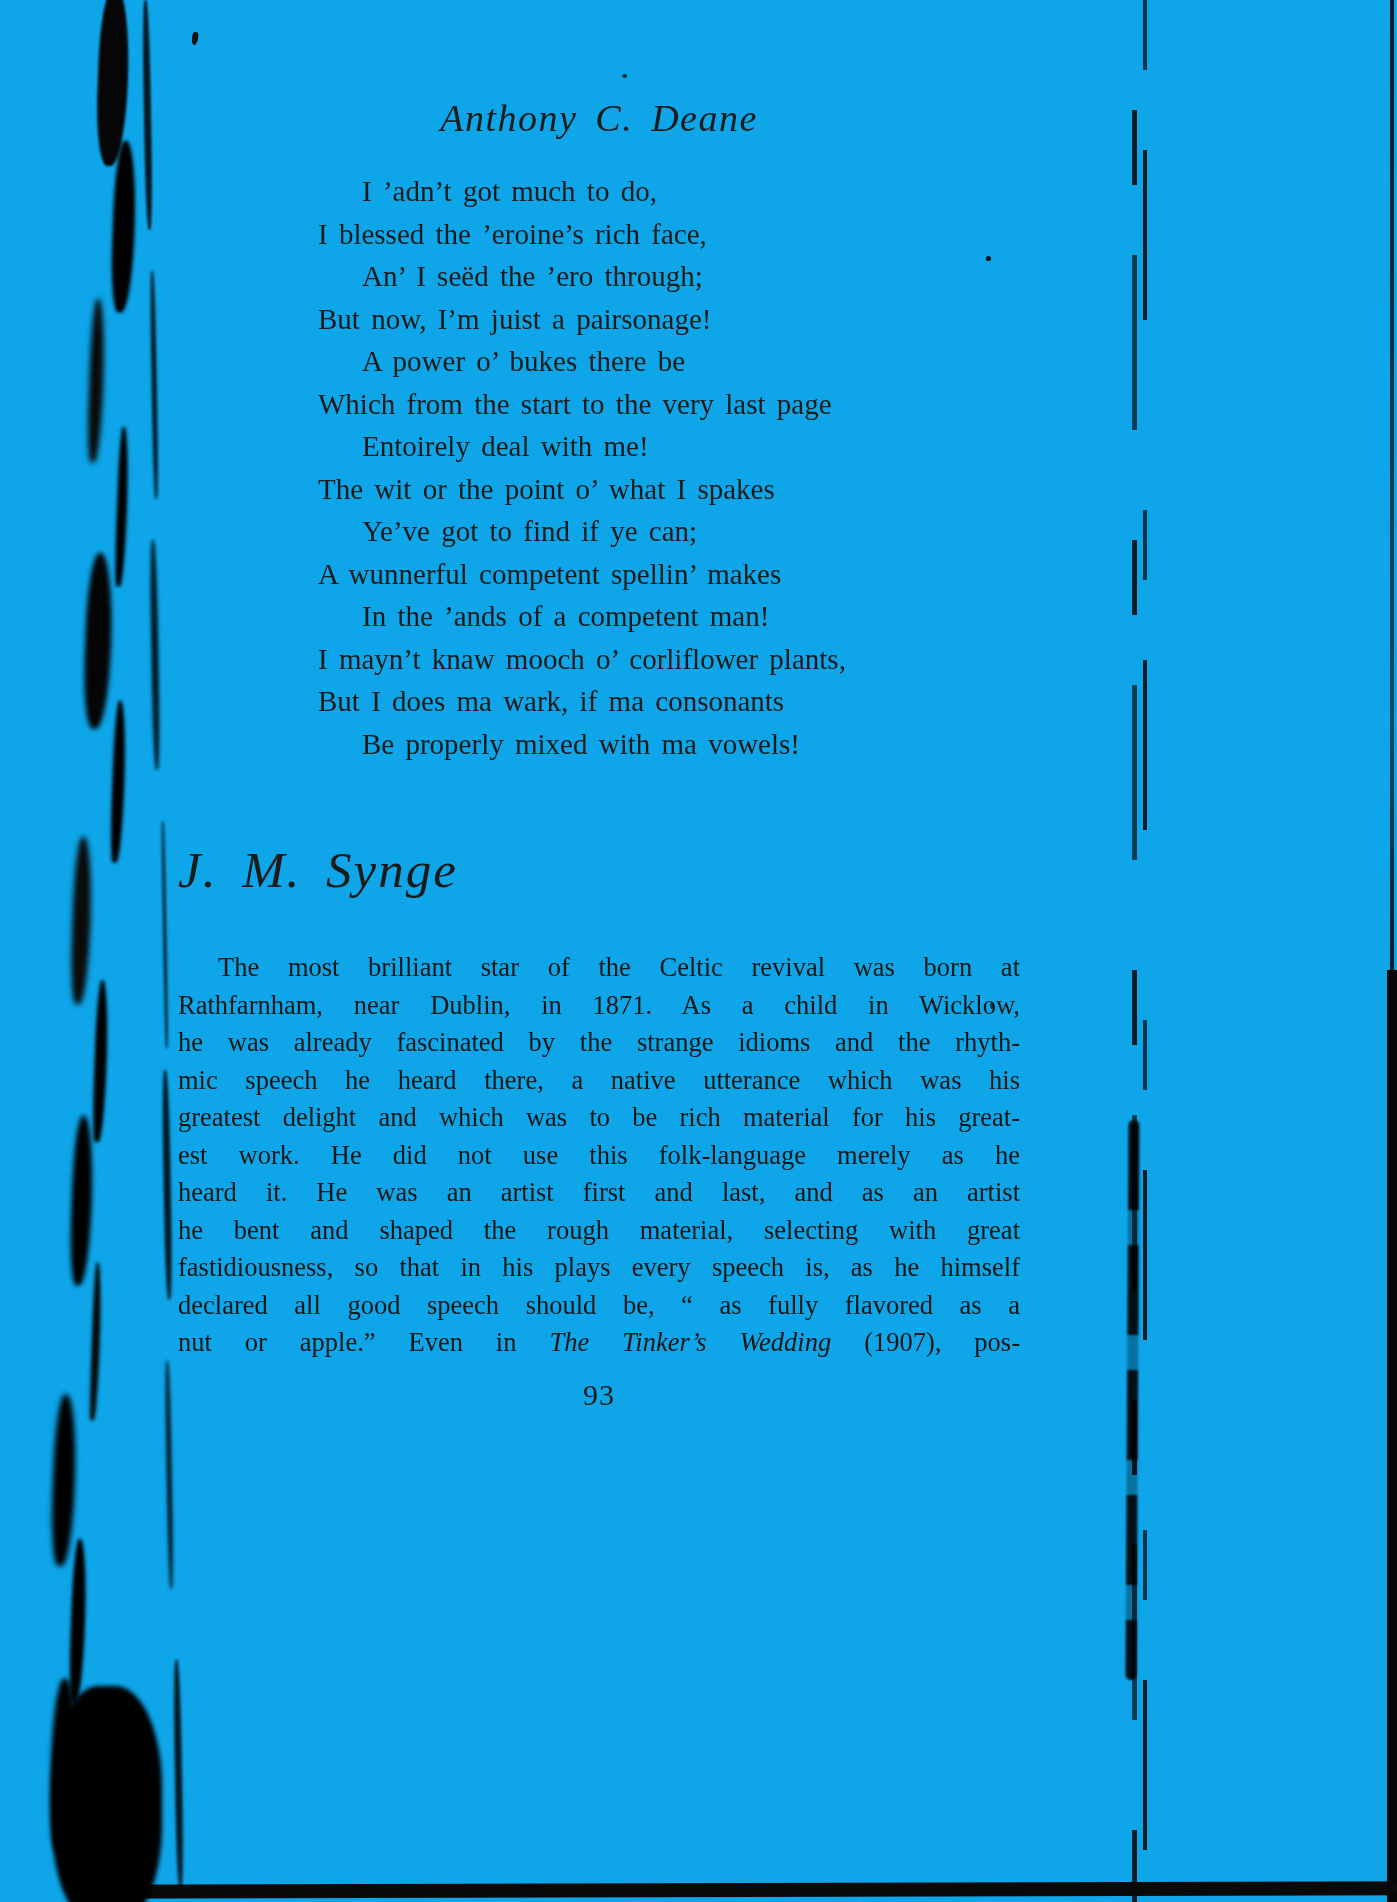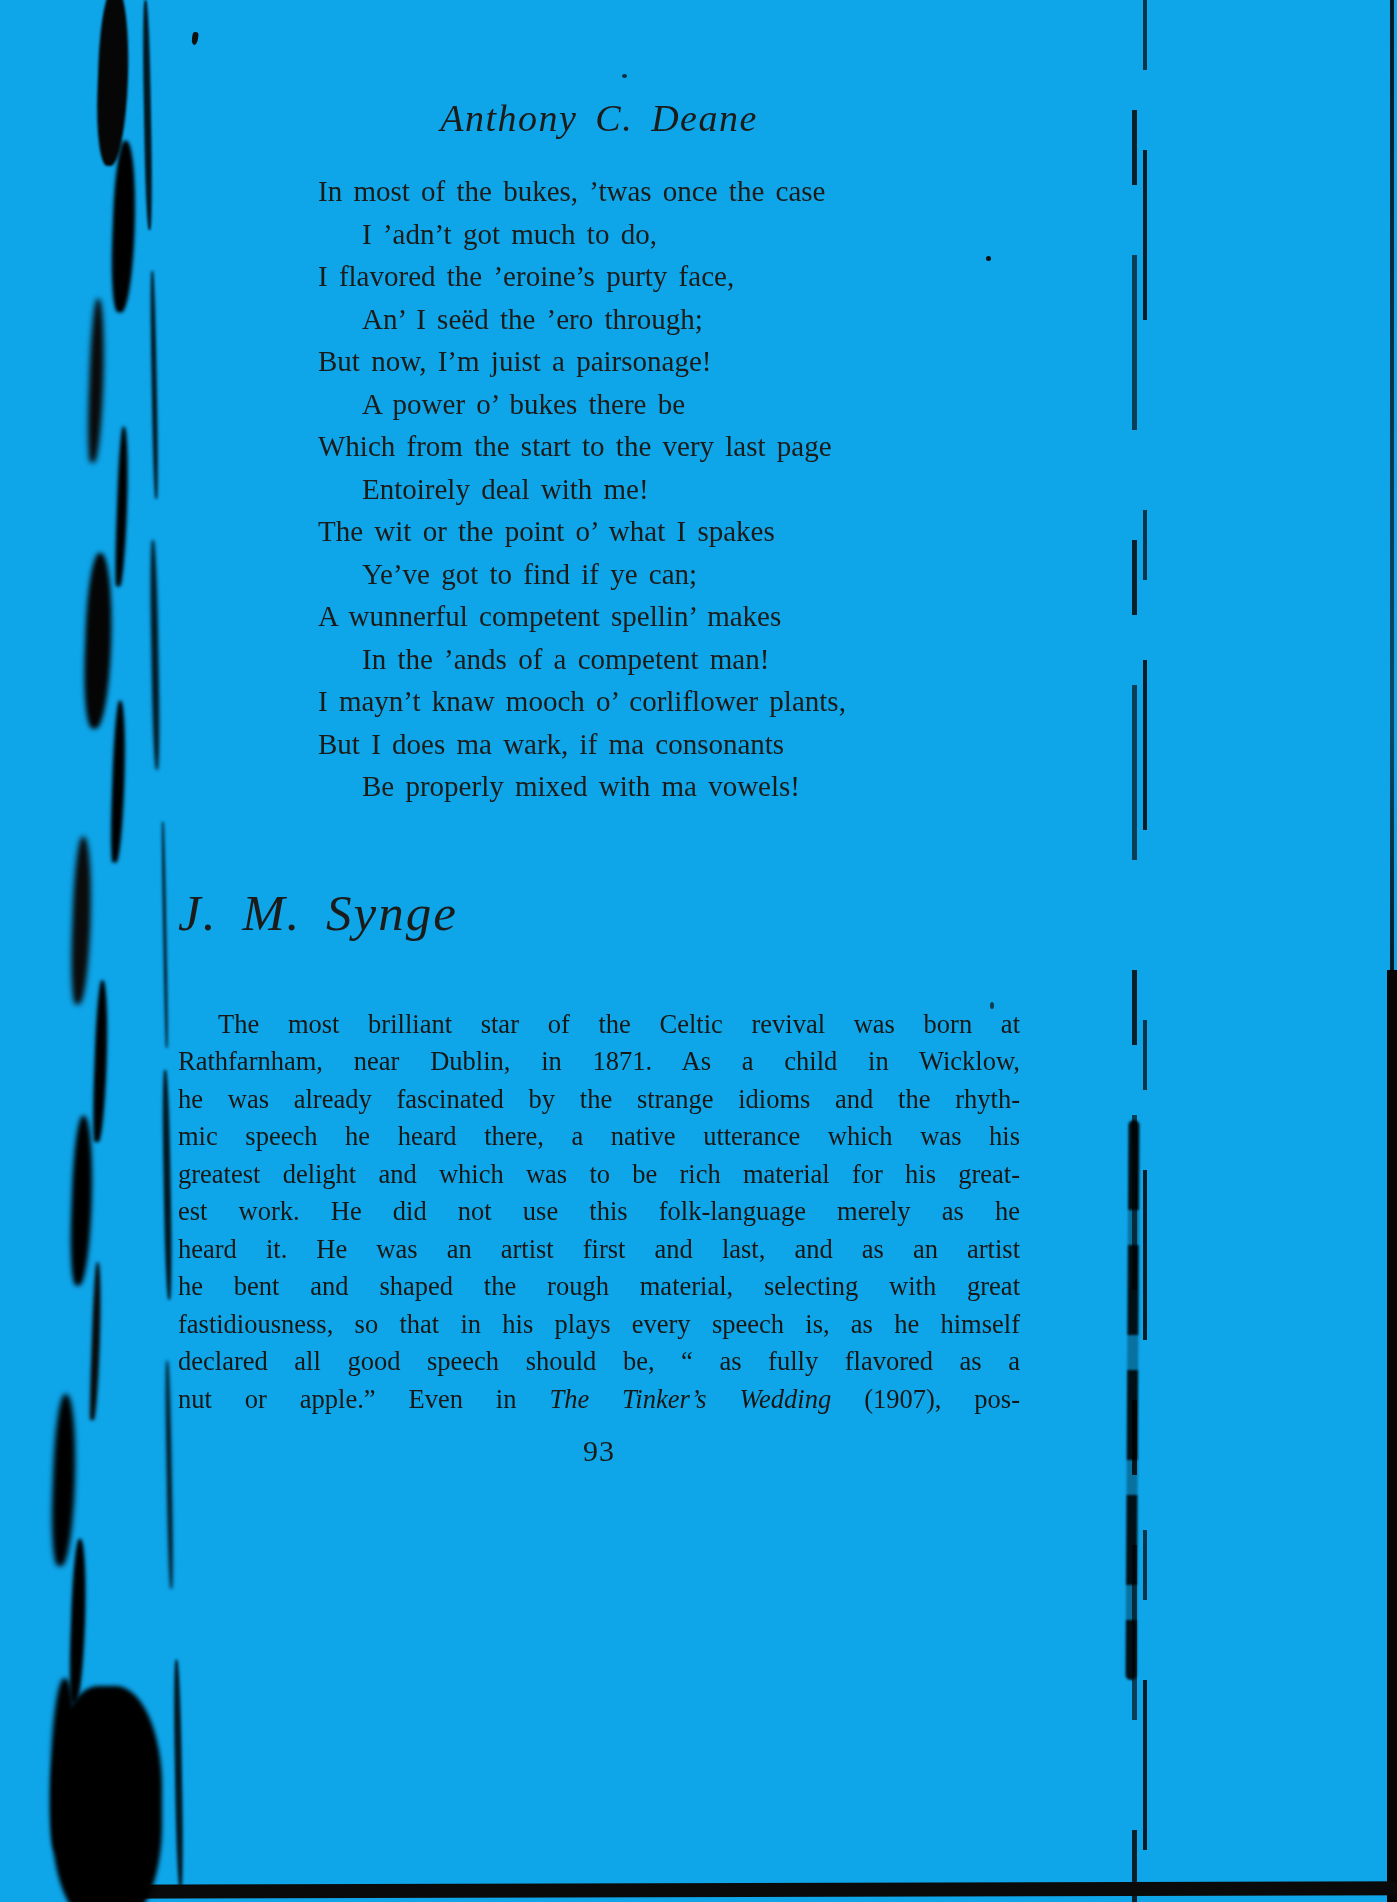--- a/index.html
+++ b/index.html
@@ -26,21 +26,21 @@
   .stanza2{}
   .pl{white-space:nowrap;}
   .pl.in{padding-left:44px;}
 
   .synge-heading{
     margin:0;padding-top:76px;
     font-size:51px;font-weight:400;font-style:italic;
     text-align:left;letter-spacing:2px;word-spacing:10px;
   }
 
-  .bio{margin-top:64px;font-size:26.5px;line-height:37.5px;color:#171715;}
+  .bio{margin-top:50px;font-size:26.5px;line-height:37.5px;color:#171715;}
   .bl{text-align:justify;text-align-last:justify;}
   .bl.first{padding-left:40px;}
   .it{font-style:italic;}
 
   .page-num{margin-top:16px;text-align:center;font-size:30px;letter-spacing:1px;}
 
   
   .artifact{position:absolute;pointer-events:none;}
 
   
@@ -110,23 +110,22 @@
 <body>
 
 <div class="page">
 
   <div class="content">
 
     <h1 class="poem-heading">Anthony C. Deane</h1>
 
     <div class="poem">
       <div class="stanza">
-        <div class="pl">In most of the bukes, ’twas once the case</div>
         <div class="pl in">I ’adn’t got much to do,</div>
-        <div class="pl">I flavored the ’eroine’s purty face,</div>
+        <div class="pl">I blessed the ’eroine’s rich face,</div>
         <div class="pl in">An’ I seëd the ’ero through;</div>
         <div class="pl">But now, I’m juist a pairsonage!</div>
         <div class="pl in">A power o’ bukes there be</div>
         <div class="pl">Which from the start to the very last page</div>
         <div class="pl in">Entoirely deal with me!</div>
       </div>
       <div class="stanza stanza2">
         <div class="pl">The wit or the point o’ what I spakes</div>
         <div class="pl in">Ye’ve got to find if ye can;</div>
         <div class="pl">A wunnerful competent spellin’ makes</div>

